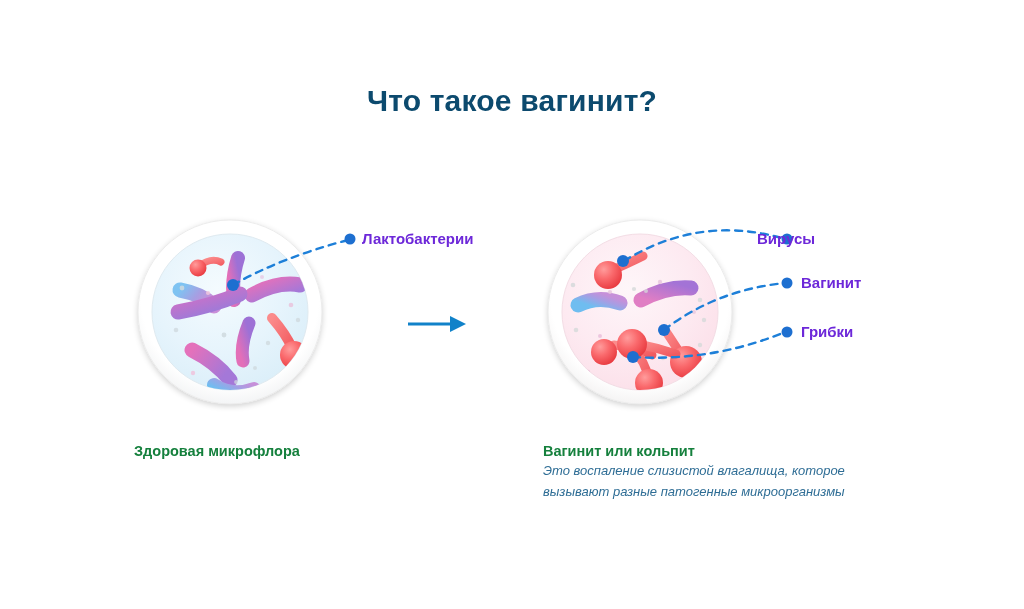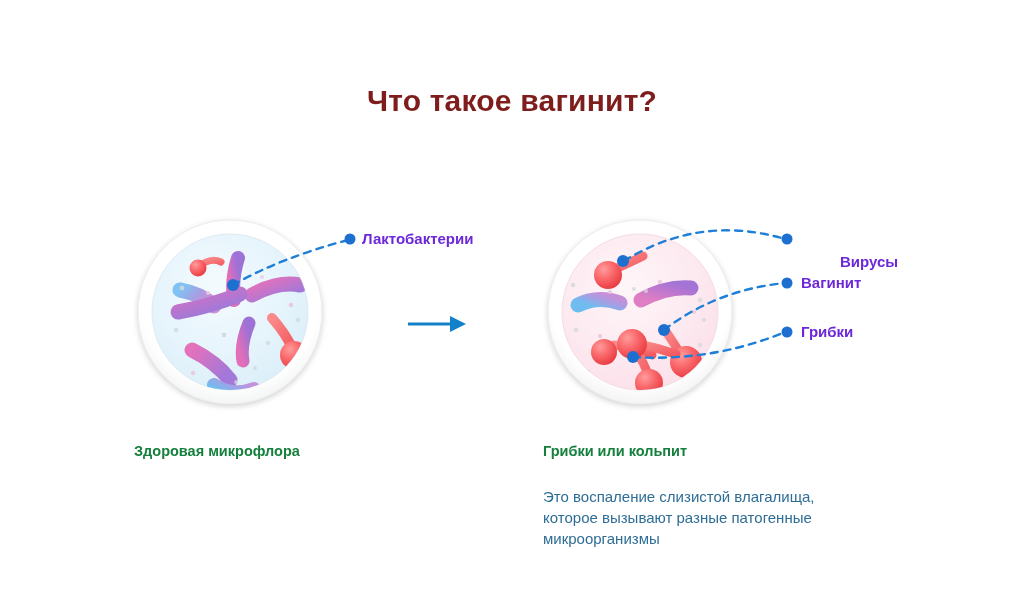--- a/index.html
+++ b/index.html
@@ -23,55 +23,56 @@
 
   
   #title {
     position: absolute;
     left: 0;
     top: 84px;
     width: 1024px;
     text-align: center;
     font-size: 30px;
     font-weight: bold;
-    color: #7f1d1d;
+    color: #0c4a6e;
     letter-spacing: 0.2px;
   }
 
   
   .caption {
     position: absolute;
     font-size: 14.5px;
     font-weight: bold;
     color: #15803d;
     white-space: nowrap;
   }
   #caption-left  { left: 134px; top: 443px; }
   #caption-right { left: 543px; top: 443px; }
 
   #description {
     position: absolute;
     left: 543px;
-    top: 486px;
+    top: 460px;
     width: 310px;
-    font-size: 15px;
+    font-size: 13px;
     line-height: 21px;
     color: #2e6d95;
+    font-style: italic;
   }
 
   
   .legend-label {
     position: absolute;
     font-size: 15px;
     font-weight: bold;
     color: #6d28d9;
     white-space: nowrap;
   }
   #label-lacto    { left: 362px; top: 230px; }
-  #label-virus    { left: 840px; top: 230px; margin-top: 23px; }
+  #label-virus    { left: 757px; top: 230px; }
   #label-bacteria { left: 801px; top: 274px; }
   #label-fungi    { left: 801px; top: 323px; }
 
   svg { display: block; }
   #art {
     position: absolute;
     left: 0; top: 0;
   }
 </style>
 </head>
@@ -301,17 +302,17 @@
   <div class="legend-label" id="label-lacto">Лактобактерии</div>
 
   <div class="legend-label" id="label-virus">Вирусы</div>
 
   <div class="legend-label" id="label-bacteria">Вагинит</div>
 
   <div class="legend-label" id="label-fungi">Грибки</div>
 
   <div class="caption" id="caption-left">Здоровая микрофлора</div>
 
-  <div class="caption" id="caption-right">Грибки или кольпит</div>
+  <div class="caption" id="caption-right">Вагинит или кольпит</div>
 
   <div id="description">Это воспаление слизистой влагалища, которое вызывают разные патогенные микроорганизмы</div>
 
 </div>
 
 </body></html>

